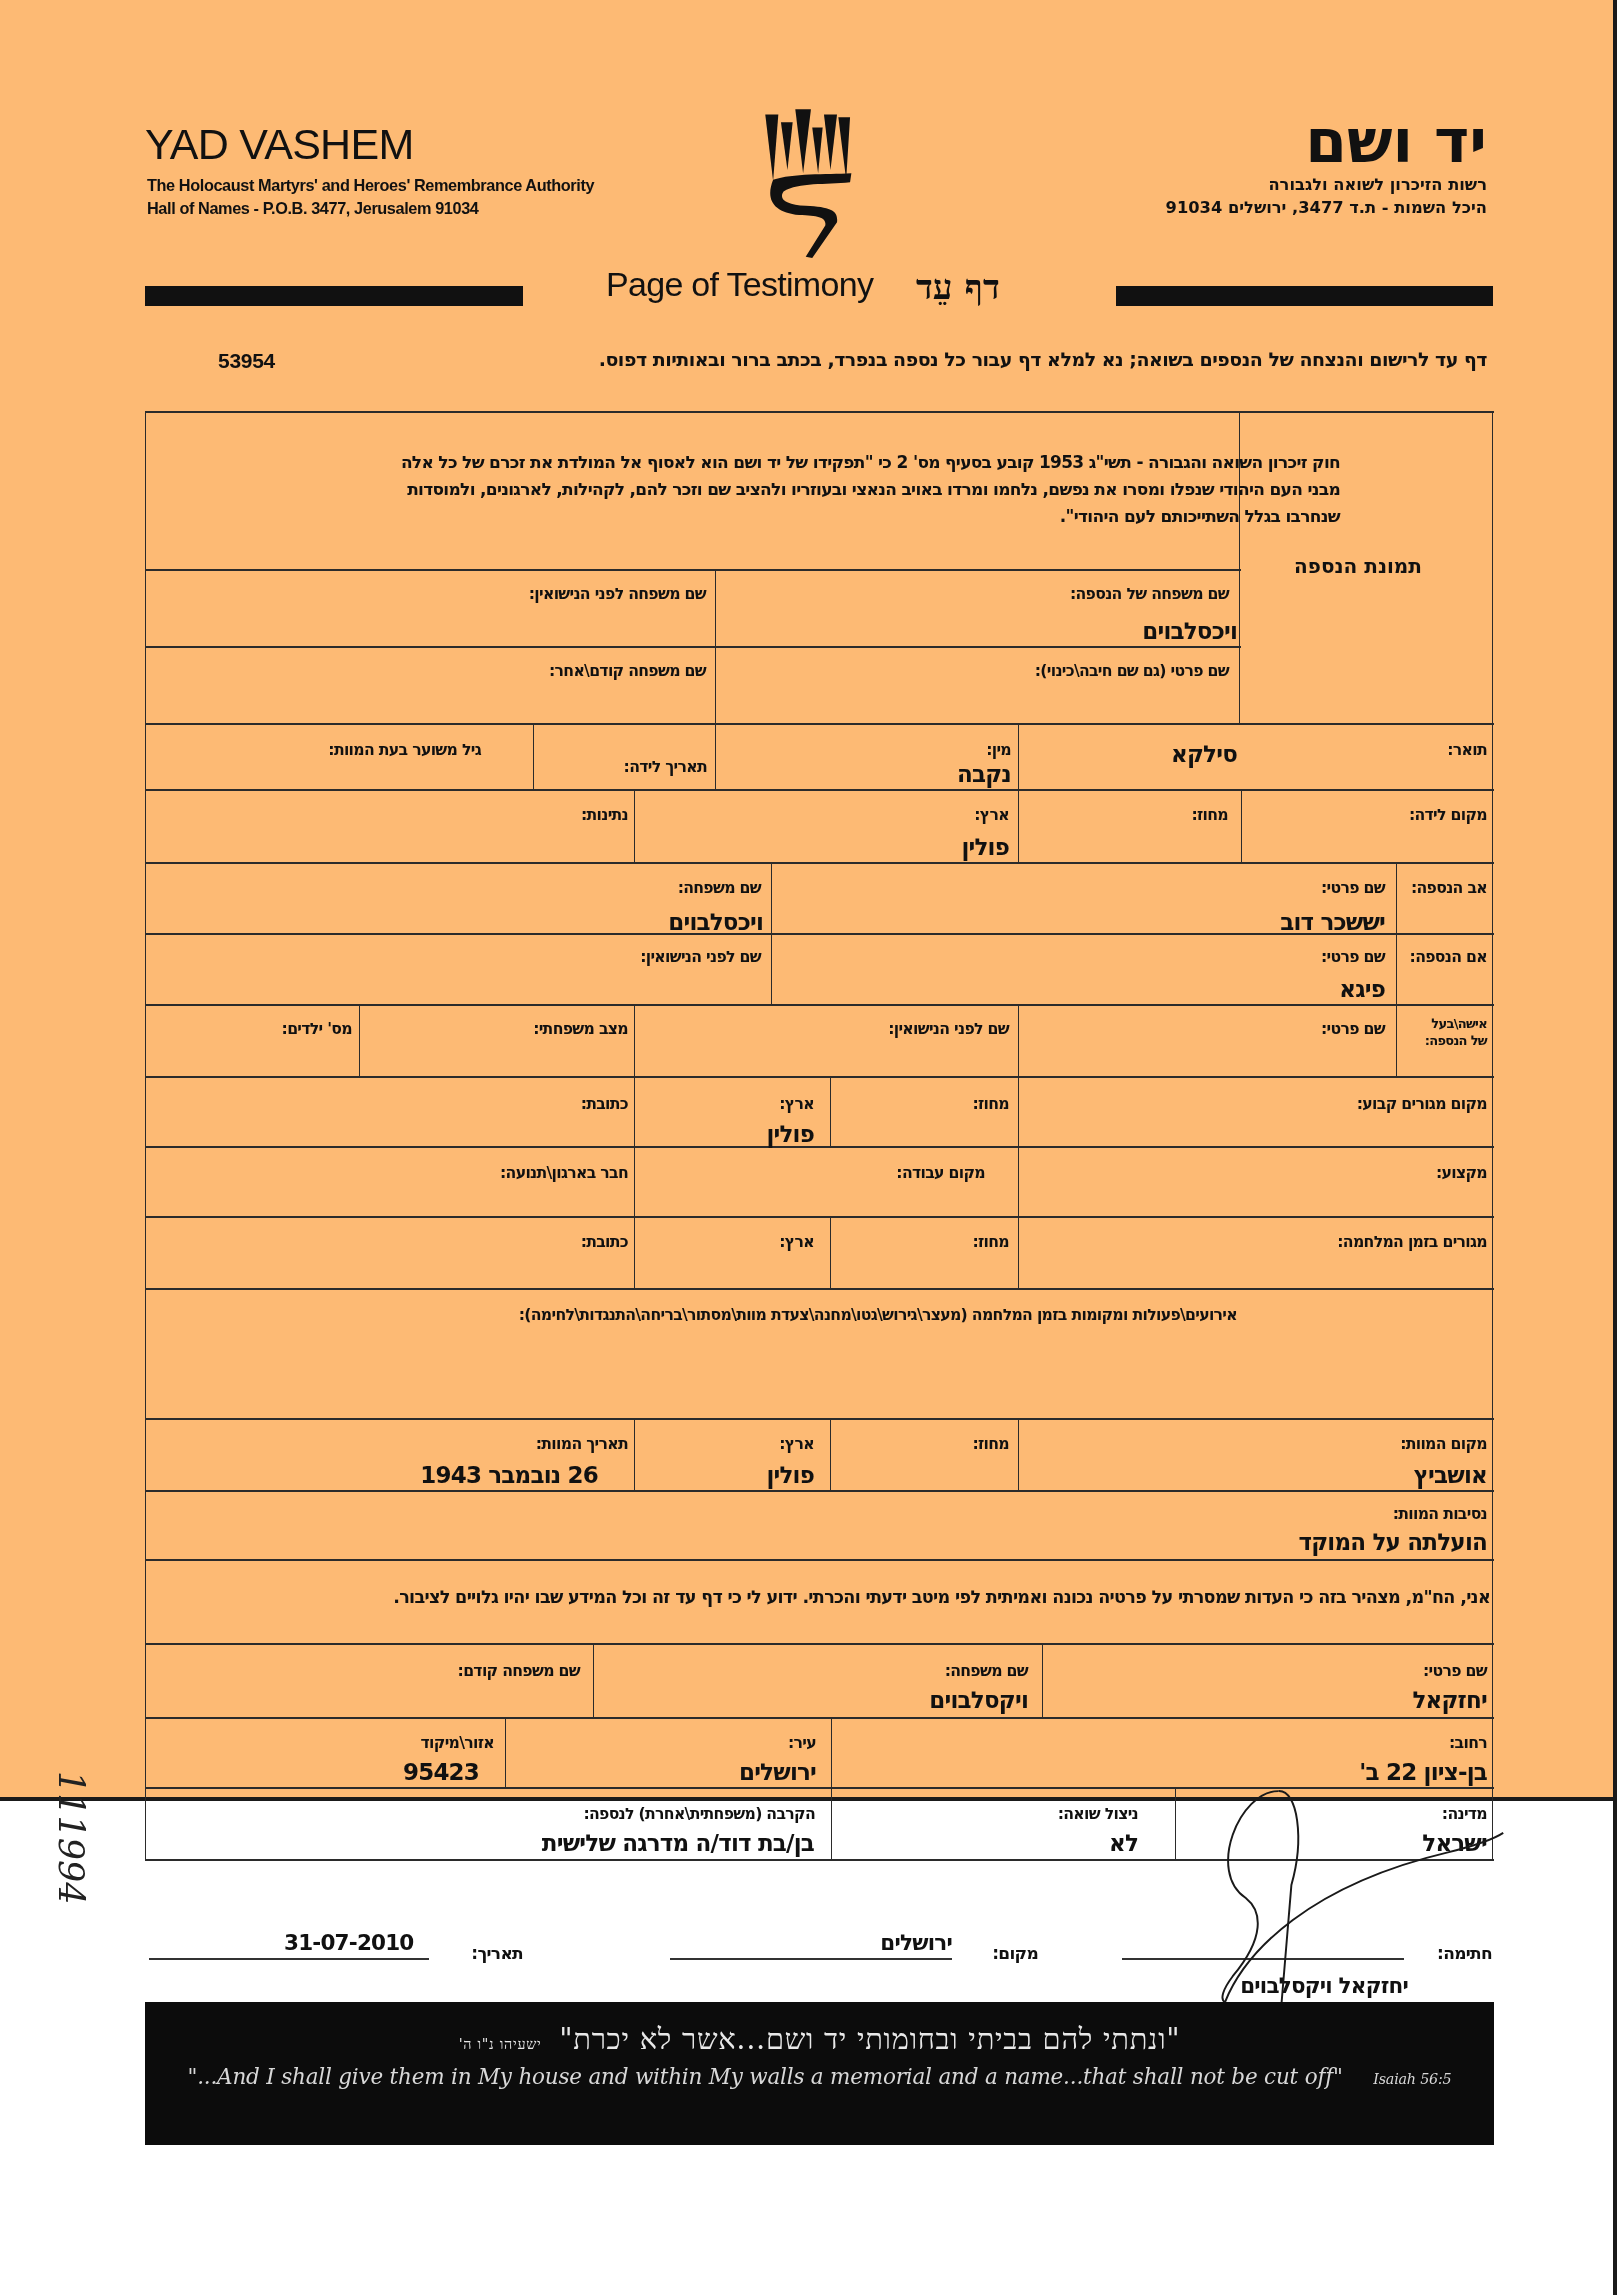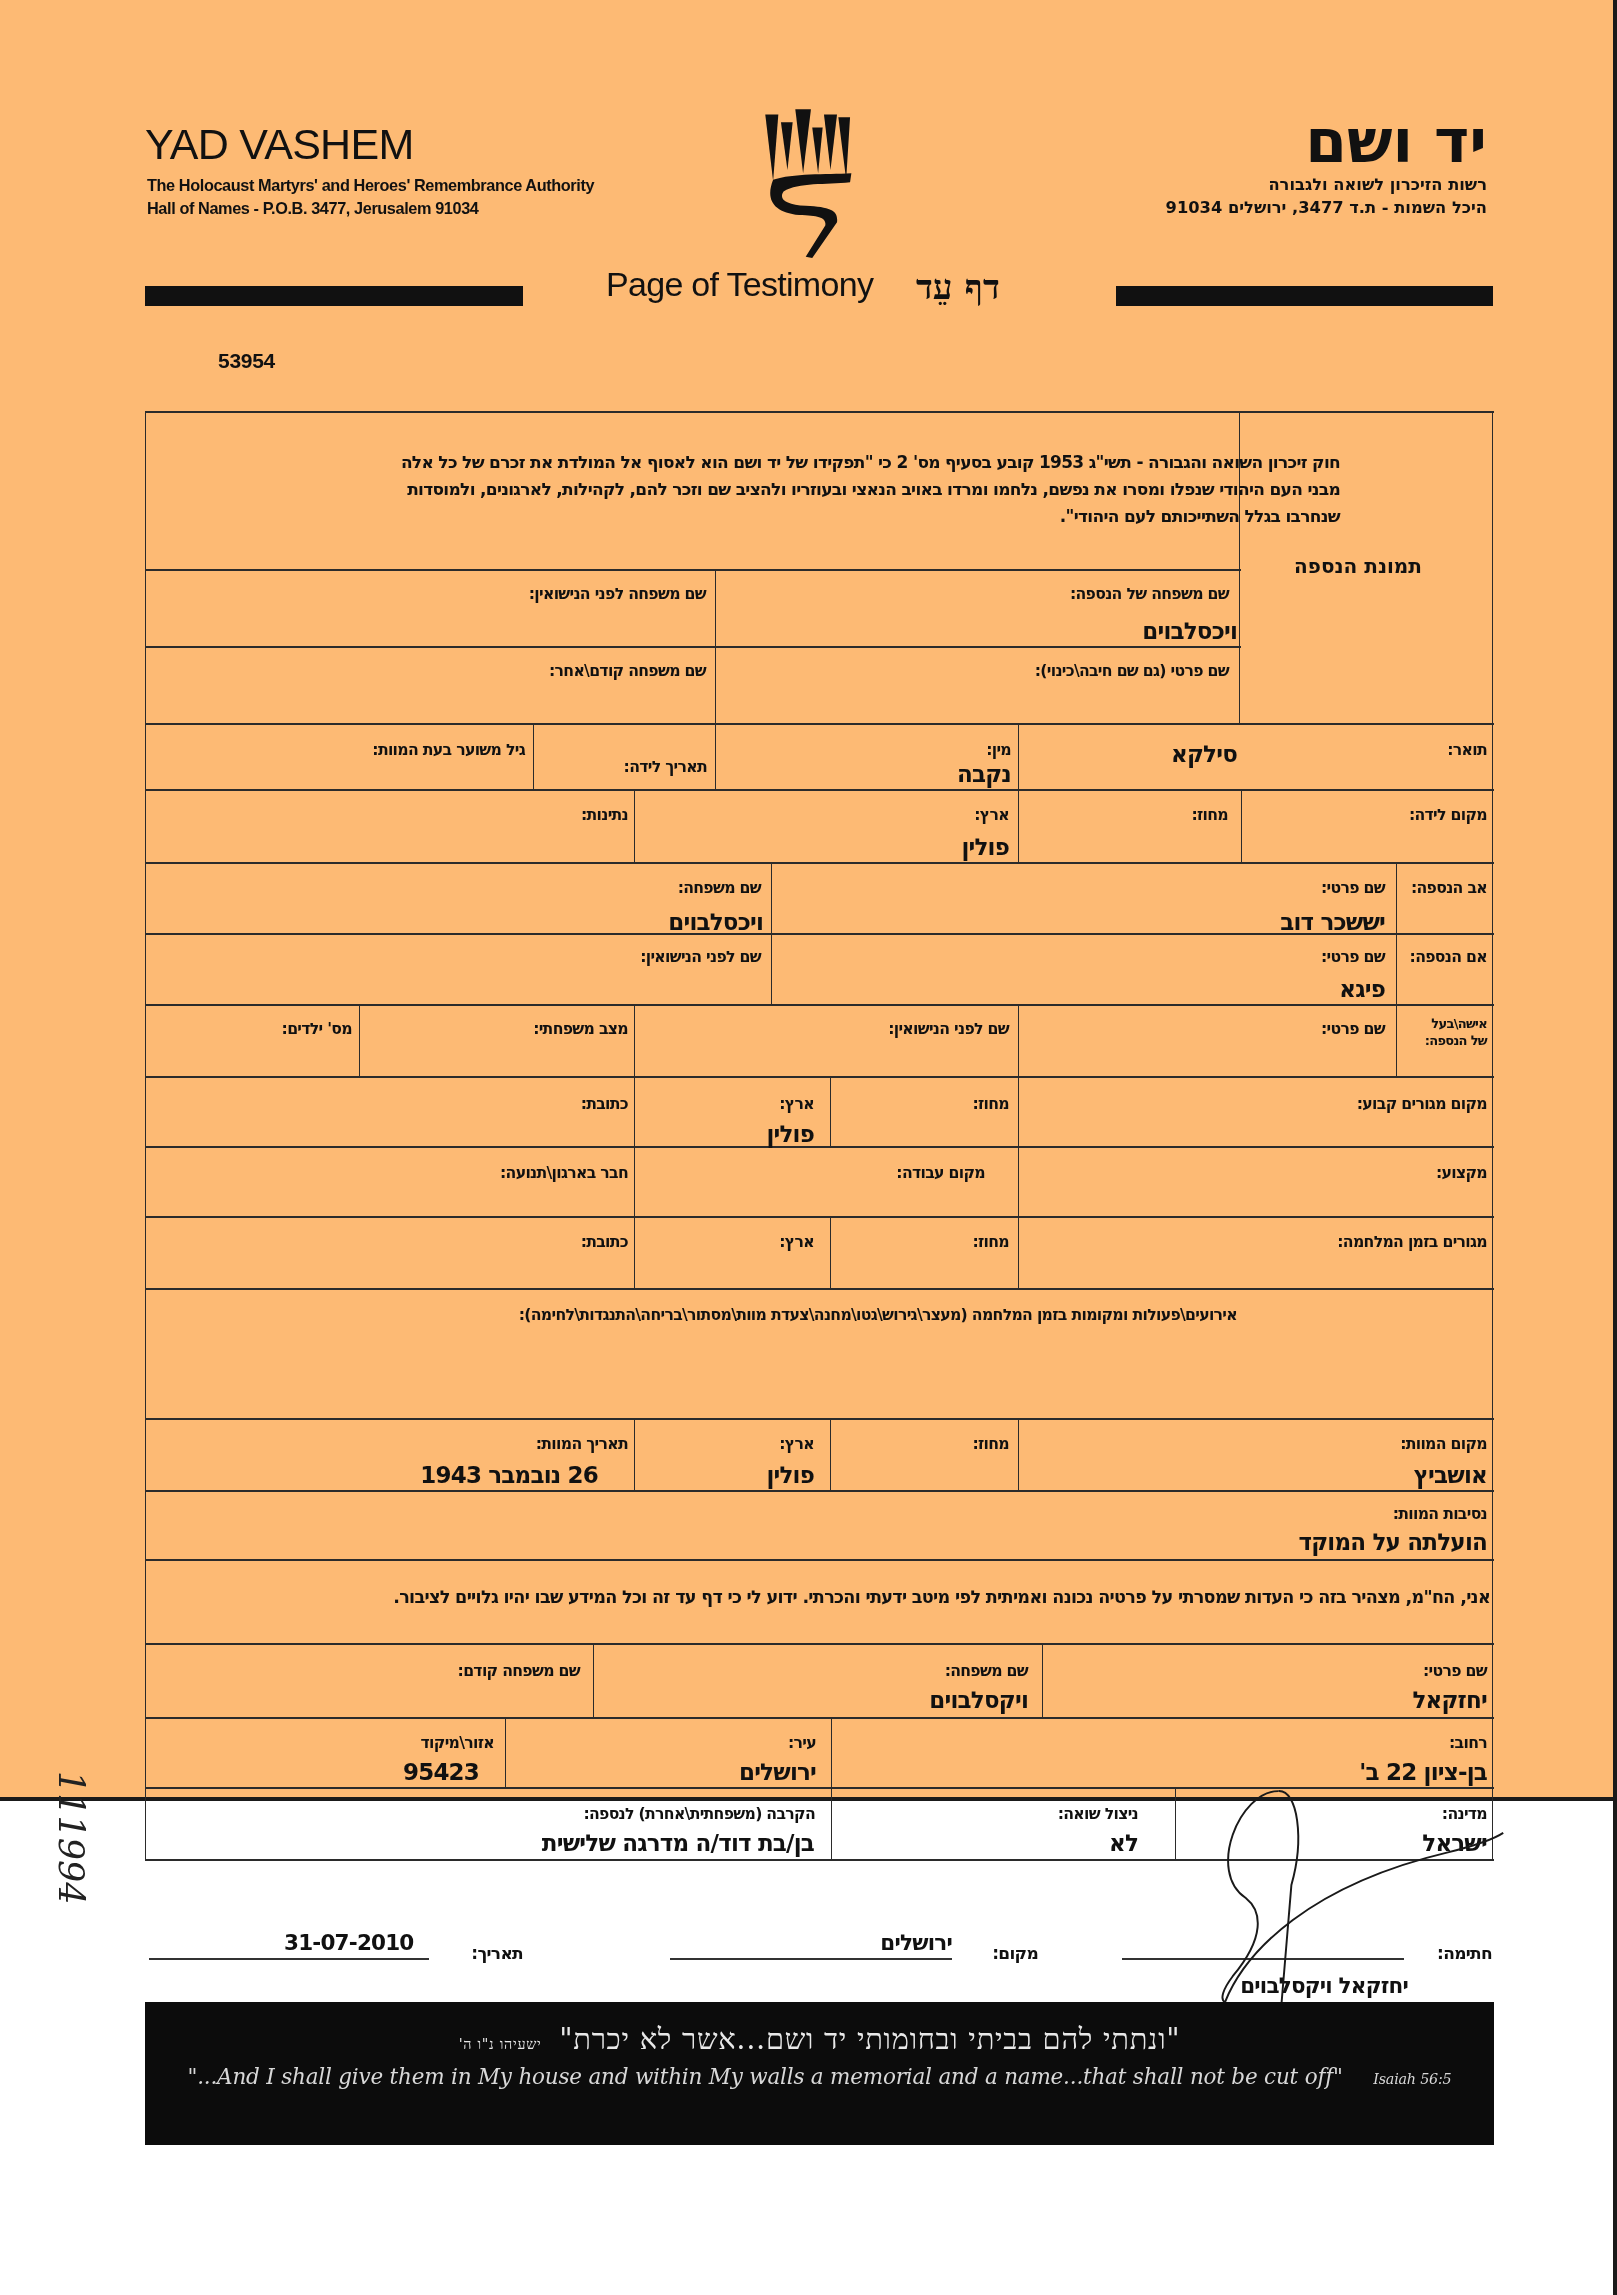--- a/index.html
+++ b/index.html
@@ -66,20 +66,21 @@
     <polygon points="98,10 118,10 108,95" fill="#111"></polygon>
     <polygon points="120,14 138,14 132,110" fill="#111"></polygon>
     <path d="M20,110 C50,100 100,102 140,100 L138,114 C100,118 60,114 36,128 C28,140 40,148 70,150 C110,152 120,158 118,175 L80,230 L70,228 L100,180 C102,168 90,165 60,164 C20,160 8,140 20,110 Z" fill="#111"></path>
   </svg>
 
   <div class="abs bar" style="left:145px; width:378px;"></div>
   <div class="abs pot">Page of Testimony</div>
   <div class="abs pot-he">דף עֵד</div>
   <div class="abs bar" style="left:1116px; width:377px;"></div>
 
+  <div class="abs instr">דף עד לרישום והנצחה של הנספים בשואה; נא למלא דף עבור כל נספה בנפרד, בכתב ברור ובאותיות דפוס.</div>
   <div class="abs formno">53954</div>
 
   <div class="hl" style="left:145px; top:411px; width:1349px;"></div>
   <div class="vl" style="left:145px; top:411px; height:1449px;"></div>
   <div class="vl" style="left:1492px; top:411px; height:1449px;"></div>
 
   <div class="vl" style="left:1239px; top:411px; height:313px;"></div>
 
   <div class="abs law">חוק זיכרון השואה והגבורה - תשי"ג 1953 קובע בסעיף מס' 2 כי "תפקידו של יד ושם הוא לאסוף אל המולדת את זכרם של כל אלה מבני העם היהודי שנפלו ומסרו את נפשם, נלחמו ומרדו באויב הנאצי ובעוזריו ולהציב שם וזכר להם, לקהילות, לארגונים, ולמוסדות שנחרבו בגלל השתייכותם לעם היהודי".</div>
   <div class="photo-lbl">תמונת הנספה</div>
@@ -116,21 +117,21 @@
 
   <div class="vl" style="left:1018px; top:723px; height:68px;"></div>
   <div class="vl" style="left:715px; top:723px; height:68px;"></div>
   <div class="vl" style="left:533px; top:723px; height:68px;"></div>
   <div class="lbl" style="right:130px; top:742px;">תואר:</div>
   <div class="val field" style="right:130px; top:763px; width:443px; height:23.5px;"></div>
   <div class="lbl" style="right:606px; top:742px;">מין:</div>
   <div class="val field" style="right:606px; top:763px;">נקבה</div>
   <div class="lbl" style="right:910px; top:742px;margin-top:17px;">תאריך לידה:</div>
   <div class="val field" style="right:910px; top:763px; width:170px; height:23.5px;"></div>
-  <div class="lbl" style="right:1092px; top:742px;">גיל משוער בעת המוות:</div>
+  <div class="lbl" style="right:1136px; top:742px;">גיל משוער בעת המוות:</div>
   <div class="val field" style="right:1092px; top:763px; width:372px; height:23.5px;"></div>
 
   <div class="vl" style="left:1241px; top:789px; height:74px;"></div>
   <div class="vl" style="left:1018px; top:789px; height:74px;"></div>
   <div class="vl" style="left:634px; top:789px; height:74px;"></div>
   <div class="lbl" style="right:130px; top:807px;">מקום לידה:</div>
   <div class="val field" style="right:130px; top:836px; width:241px; height:23.5px;"></div>
   <div class="lbl" style="right:389px; top:807px;">מחוז:</div>
   <div class="val field" style="right:389px; top:836px; width:215px; height:23.5px;"></div>
   <div class="lbl" style="right:608px; top:807px;">ארץ:</div>

